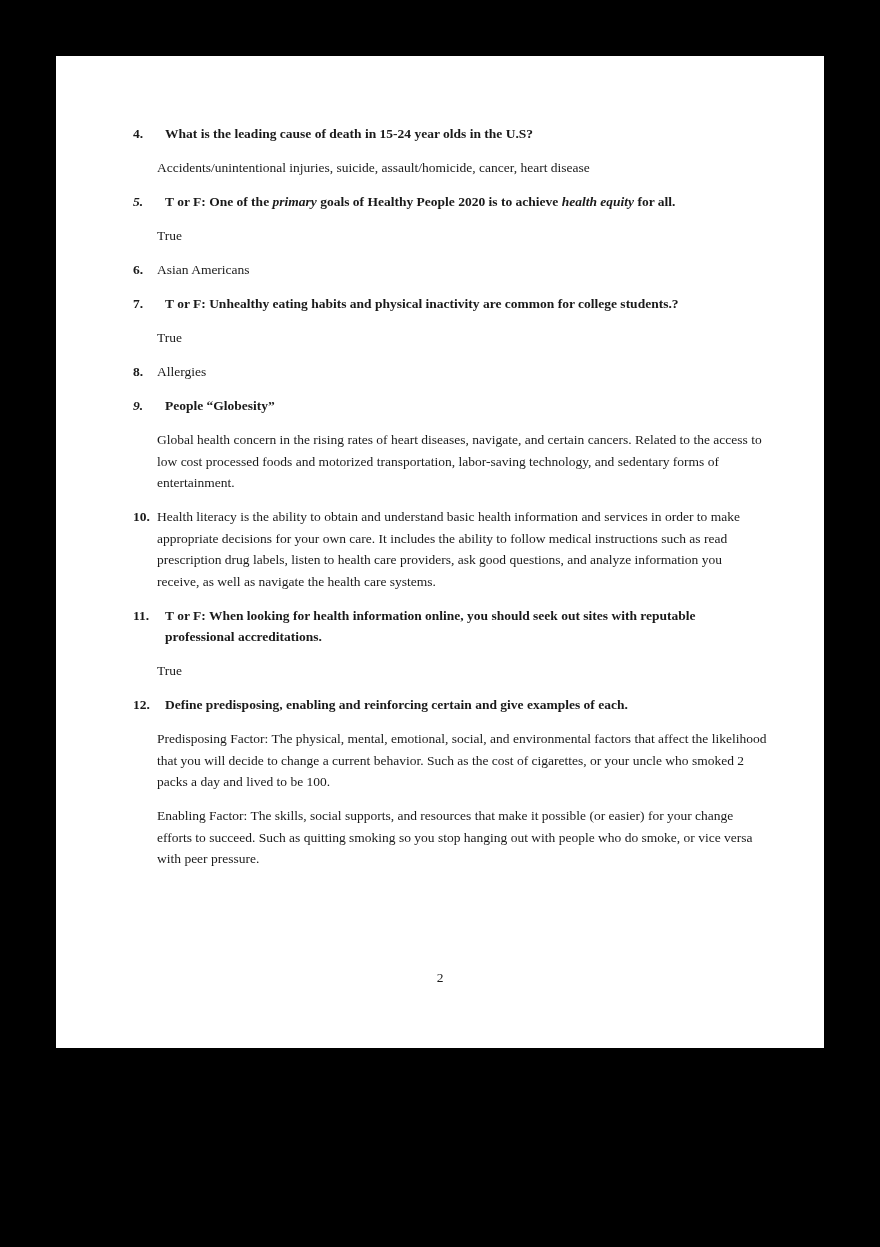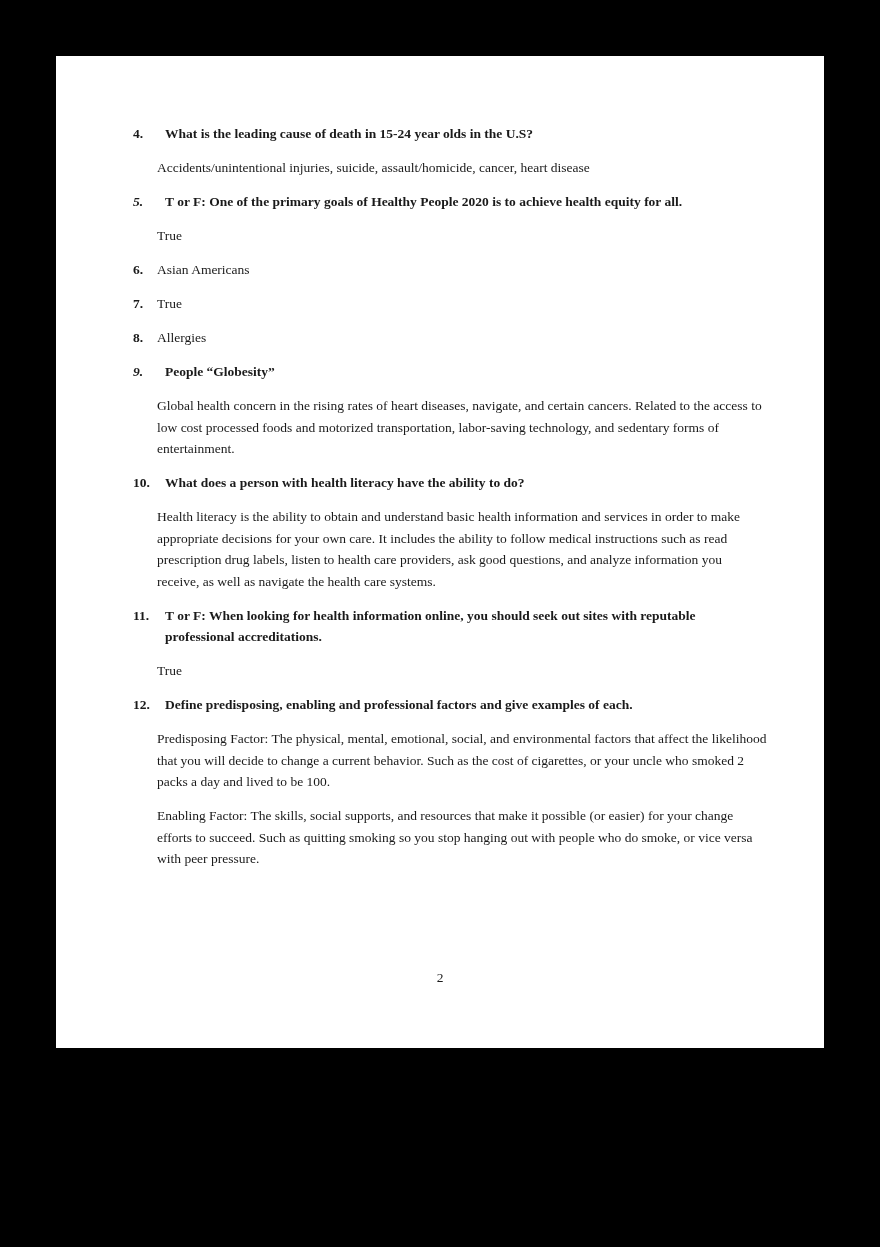--- a/index.html
+++ b/index.html
@@ -38,21 +38,21 @@
     position: absolute;
     left: 0;
     top: 0;
     font-weight: bold;
   }
   .q-number.italic { font-style: italic; }
   .q-text {
     font-weight: bold;
     margin: 8px;
   }
-  .q-text .italic { }
+  .q-text .italic { font-style: italic; }
   .answers p.answer {
     margin: 12.5px 0 0 0;
     font-weight: normal;
   }
   .page-number {
     position: absolute;
     bottom: 62px;
     left: 0;
     width: 100%;
     text-align: center;
@@ -84,20 +84,21 @@
 
   <div class="qa-item">
     <span class="q-number">6.</span>
     <div class="answers">
             <p class="answer">Asian Americans</p>
           </div>
   </div>
 
   <div class="qa-item">
     <span class="q-number">7.</span>
+    <div class="q-text"><span>T or F:  Unhealthy eating habits and physical inactivity are common for college students.?</span></div>
     <div class="answers">
             <p class="answer">True</p>
           </div>
   </div>
 
   <div class="qa-item">
     <span class="q-number">8.</span>
     <div class="answers">
             <p class="answer">Allergies</p>
           </div>
@@ -106,37 +107,36 @@
   <div class="qa-item">
     <span class="q-number italic">9.</span>
     <div class="q-text"><span>People “Globesity”</span></div>
     <div class="answers">
             <p class="answer">Global health concern in the rising rates of heart diseases, navigate, and certain cancers. Related to the access to low cost processed foods and motorized transportation, labor-saving technology, and sedentary forms of entertainment.</p>
           </div>
   </div>
 
   <div class="qa-item">
     <span class="q-number">10.</span>
-    <div class="q-text"><span>What does a person with health literacy have the ability to do?</span></div>
     <div class="answers">
             <p class="answer">Health literacy is the ability to obtain and understand basic health information and services in order to make appropriate decisions for your own care. It includes the ability to follow medical instructions such as read prescription drug labels, listen to health care providers, ask good questions, and analyze information you receive, as well as navigate the health care systems.</p>
           </div>
   </div>
 
   <div class="qa-item">
     <span class="q-number">11.</span>
     <div class="q-text"><span>T or F:  When looking for health information online, you should seek out sites with reputable professional accreditations.</span></div>
     <div class="answers">
             <p class="answer">True</p>
           </div>
   </div>
 
   <div class="qa-item">
     <span class="q-number">12.</span>
-    <div class="q-text"><span>Define predisposing, enabling and professional factors and give examples of each.</span></div>
+    <div class="q-text"><span>Define predisposing, enabling and reinforcing certain and give examples of each.</span></div>
     <div class="answers">
             <p class="answer">Predisposing Factor: The physical, mental, emotional, social, and environmental factors that affect the likelihood that you will decide to change a current behavior. Such as the cost of cigarettes, or your uncle who smoked 2 packs a day and lived to be 100.</p>
             <p class="answer">Enabling Factor: The skills, social supports, and resources that make it possible (or easier) for your change efforts to succeed. Such as quitting smoking so you stop hanging out with people who do smoke, or vice versa with peer pressure.</p>
           </div>
   </div>
 </div>
     <div class="page-number">2</div>
   </div>
 </div>
 

